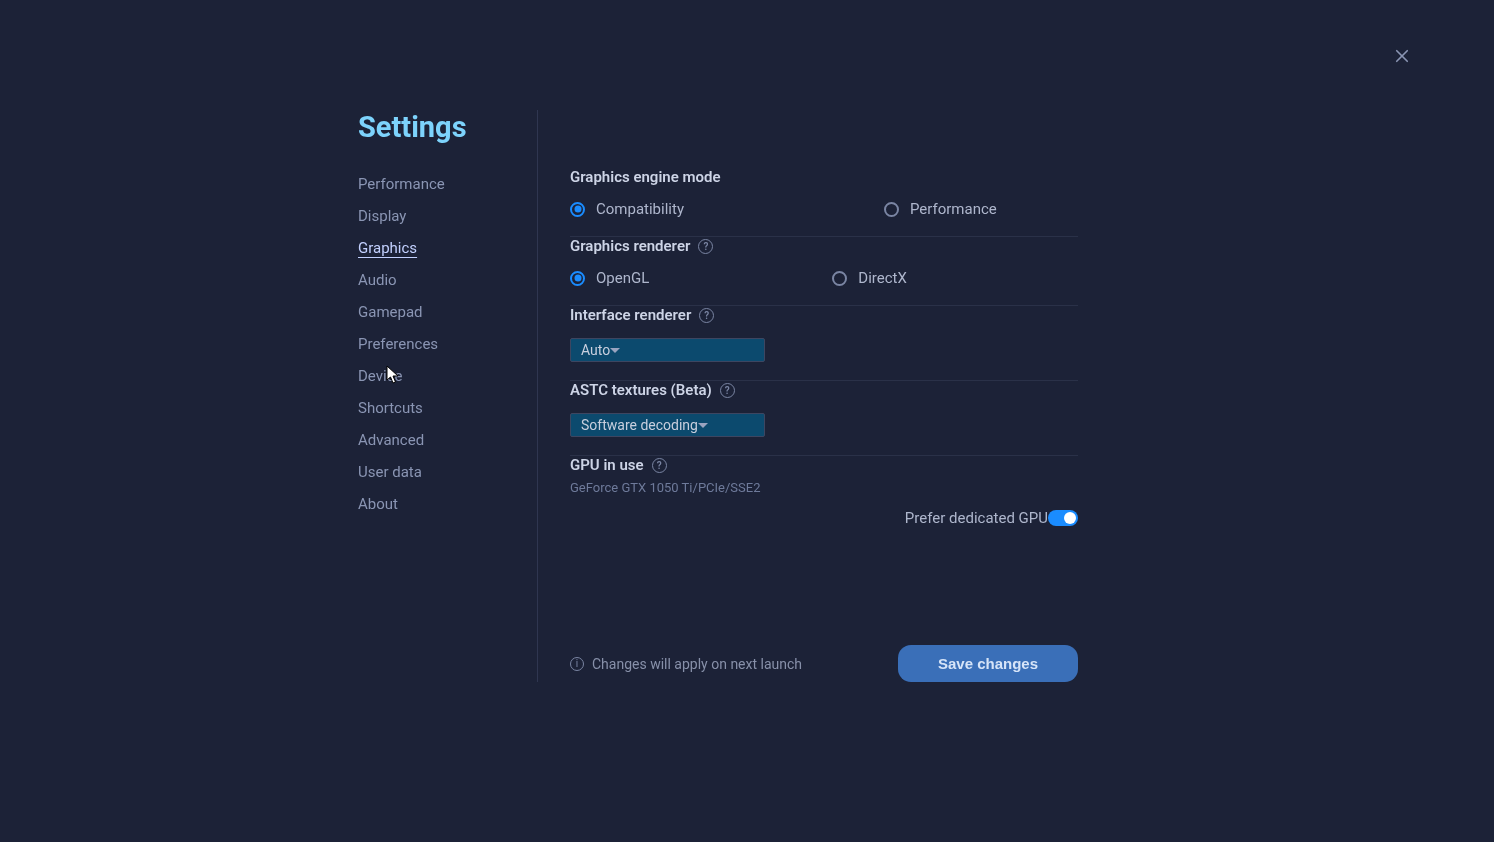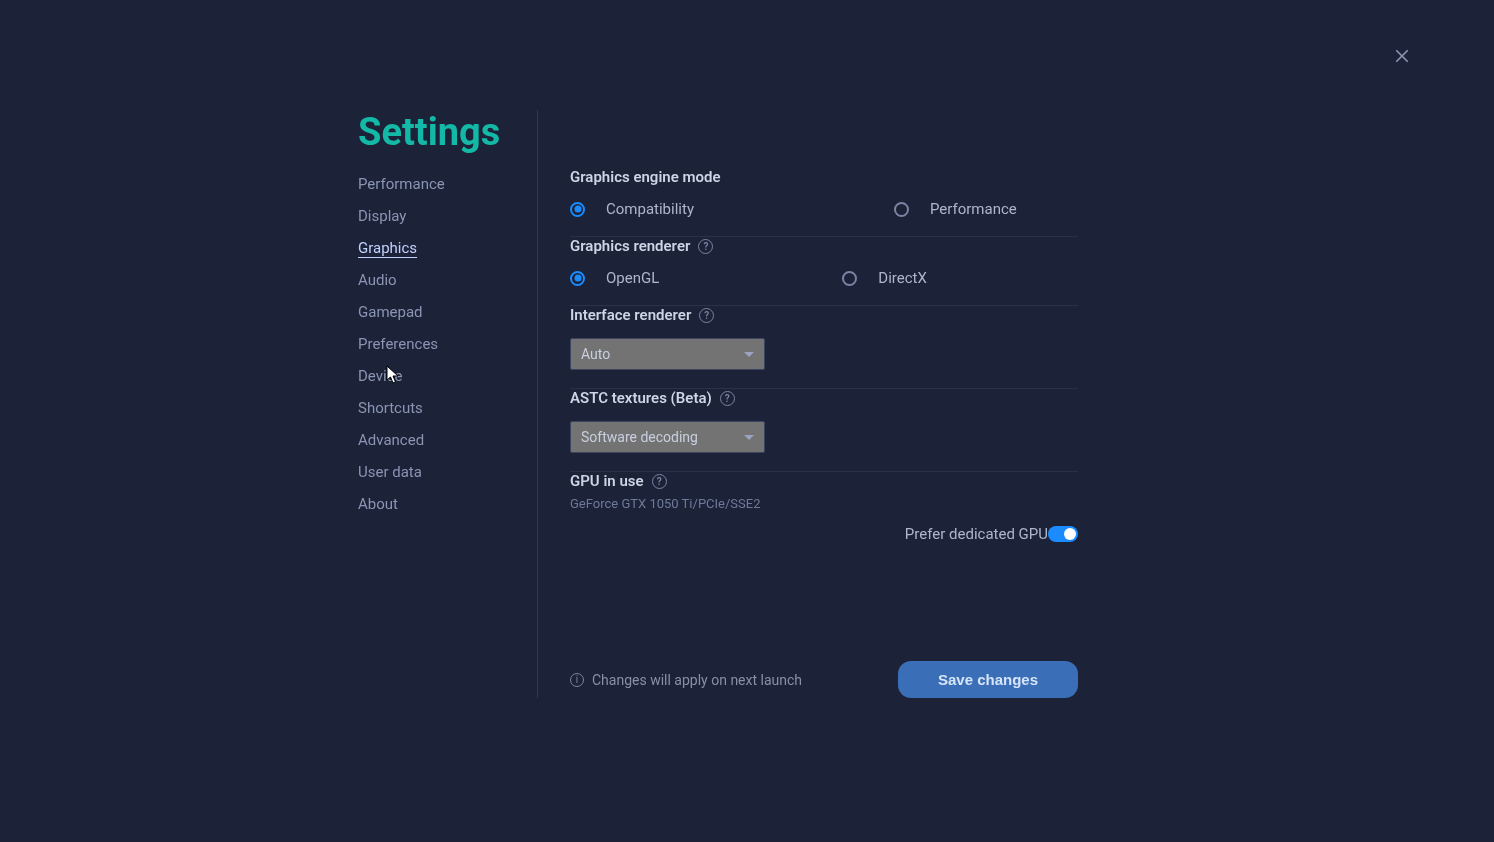--- a/index.html
+++ b/index.html
@@ -26,23 +26,23 @@
   }
   .close-btn svg { width: 18px; height: 18px; }
   .container {
     display: flex;
     padding: 110px 0 0 358px;
   }
   .page-title {
     position: absolute;
     top: 110px;
     left: 358px;
-    font-size: 38px;
+    font-size: 29px;
     font-weight: 700;
-    color: #14b8a6;
+    color: #7dd3fc;
   }
   .sidebar {
     width: 180px;
     padding-top: 58px;
     border-right: 1px solid #2f3650;
     min-height: 570px;
   }
   .sidebar-item {
     color: #8a95b3;
     font-size: 15px;
@@ -86,21 +86,21 @@
     color: #7a85a3;
     cursor: help;
   }
   .radio-row {
     display: flex;
     gap: 200px;
   }
   .radio-opt {
     display: flex;
     align-items: center;
-    gap: 21px;
+    gap: 11px;
     cursor: pointer;
     color: #aeb6cc;
     font-size: 15px;
   }
   .radio-circle {
     width: 15px;
     height: 15px;
     border-radius: 50%;
     border: 2px solid #7a85a3;
     position: relative;
@@ -113,29 +113,28 @@
     content: "";
     position: absolute;
     top: 50%; left: 50%;
     transform: translate(-50%, -50%);
     width: 7px; height: 7px;
     background: #1a8cff;
     border-radius: 50%;
   }
   .select {
     width: 195px;
-    height: 32px;
+    height: 24px;
     border: 1px solid #3d4661;
-    background: #737373;
+    background: #0c4a6e;
     color: #c8cfde;
     font-size: 14px;
     padding: 0 10px;
     display: flex;
     align-items: center;
-    justify-content: space-between;
     cursor: pointer;
     border-radius: 2px;
   }
   .select .caret {
     width: 0; height: 0;
     border-left: 5px solid transparent;
     border-right: 5px solid transparent;
     border-top: 5px solid #9aa4c0;
   }
   .gpu-name {

